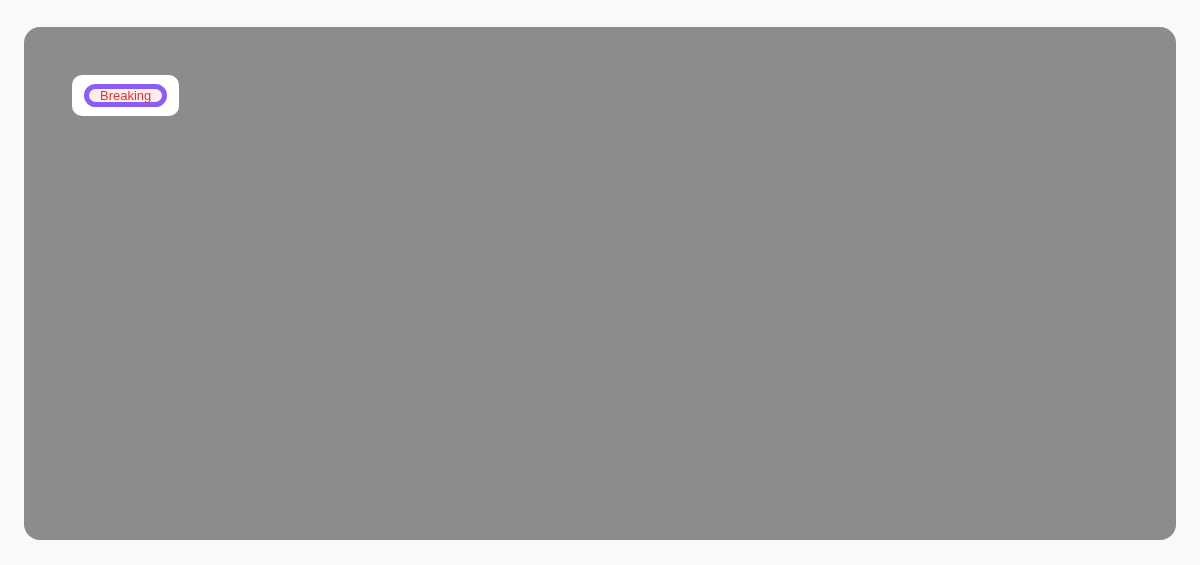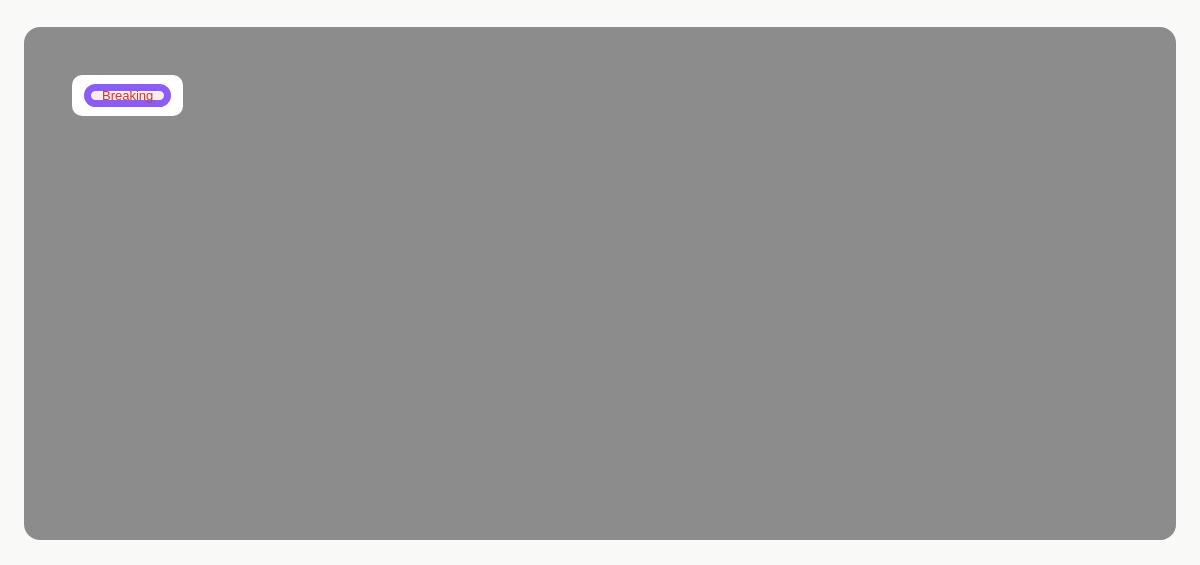--- a/index.html
+++ b/index.html
@@ -82,21 +82,21 @@
     line-height: 22px;
   }
 
   .badge-breaking {
     display: inline-flex;
     align-items: center;
     height: 23px;
     padding: 0 11px;
     border-radius: 999px;
     background: #fdeceb;
-    border: 7px solid #8b5cf6;
+    border: 5px solid #8b5cf6;
     color: #d6392f;
     font-size: 13px;
     line-height: 1;
   }
 
   
   #badge-spotlight {
     position: absolute;
     left: 48px;
     top: 48px;

